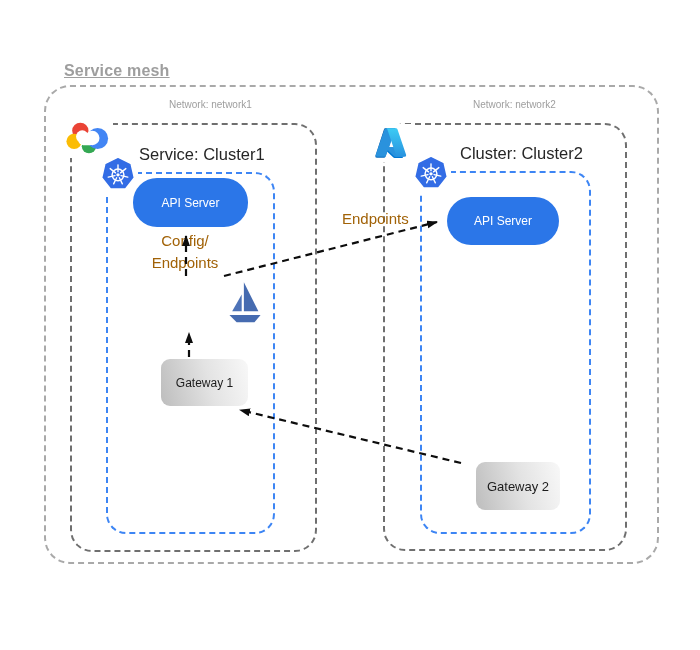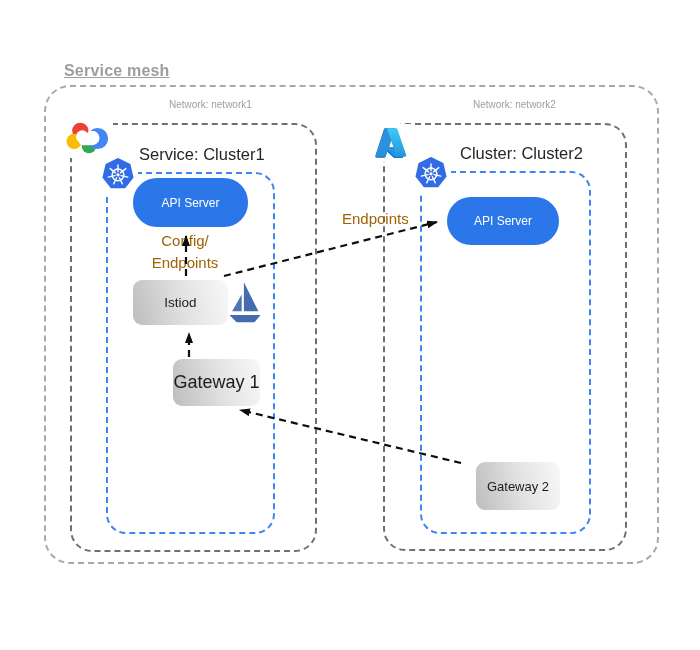--- a/index.html
+++ b/index.html
@@ -43,21 +43,21 @@
     font-size:12px;
   }
   .api1{left:133px;top:178px;width:115px;height:49px;}
   .api2{left:447px;top:197px;width:112px;height:48px;}
   .gray-node{
     background:linear-gradient(75deg,#bdbdbd 0%,#e3e3e3 55%,#f8f8f8 100%);
     border-radius:9px;color:#1c1c1c;
     display:flex;align-items:center;justify-content:center;
   }
   .istiod{left:133px;top:280px;width:95px;height:45px;font-size:13.5px;}
-  .gw1{left:161px;top:359px;width:87px;height:47px;font-size:18px;margin-left:12px;}
+  .gw1{left:161px;top:359px;width:87px;height:47px;font-size:12px;}
   .gw2{left:460px;top:462px;width:84px;height:48px;font-size:13px;margin-left:16px;}
 
   
   .edge-label{font-size:15px;color:#a16207;white-space:nowrap;}
   .config-label{left:109px;top:230px;width:80px;text-align:center;line-height:22px;margin-left:36px;}
   .endpoints-label{left:342px;top:210px;}
 
   
   .logo{background:#ffffff;display:flex;align-items:center;justify-content:center;}
   .gcp-logo{left:63px;top:117px;width:50px;height:41px;}
@@ -152,23 +152,20 @@
       </g>
     </svg>
   </div>
 
   <div class="abs api-pill api1">
     <span>API Server</span>
   </div>
   <div class="abs api-pill api2">
     <span>API Server</span>
   </div>
-  <div class="abs gray-node istiod">
-    <span>Istiod</span>
-  </div>
   <div class="abs gray-node gw1">
     <span>Gateway 1</span>
   </div>
   <div class="abs gray-node gw2">
     <span>Gateway 2</span>
   </div>
 
   <div class="abs logo istio-logo">
     <svg width="34" height="49" viewBox="0 0 30 44">
       <polygon points="3.5,28 12,28 12,13" fill="#4e73b8"></polygon>

